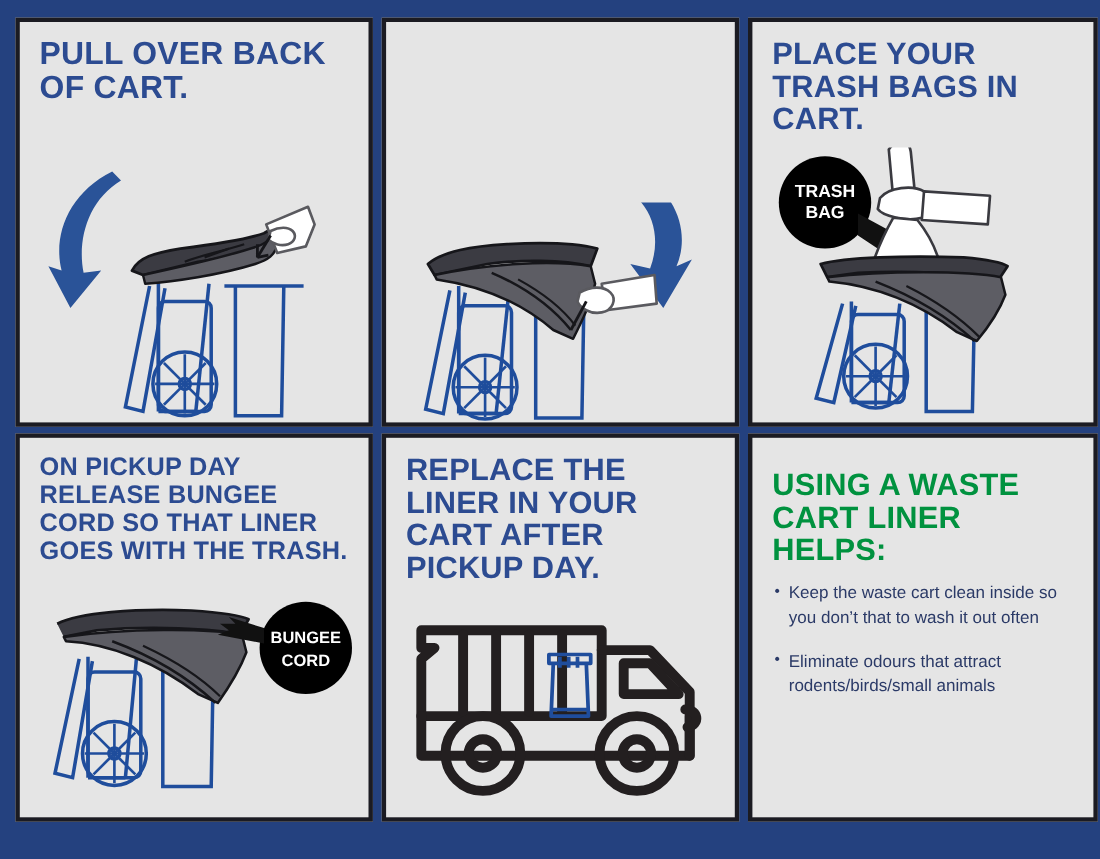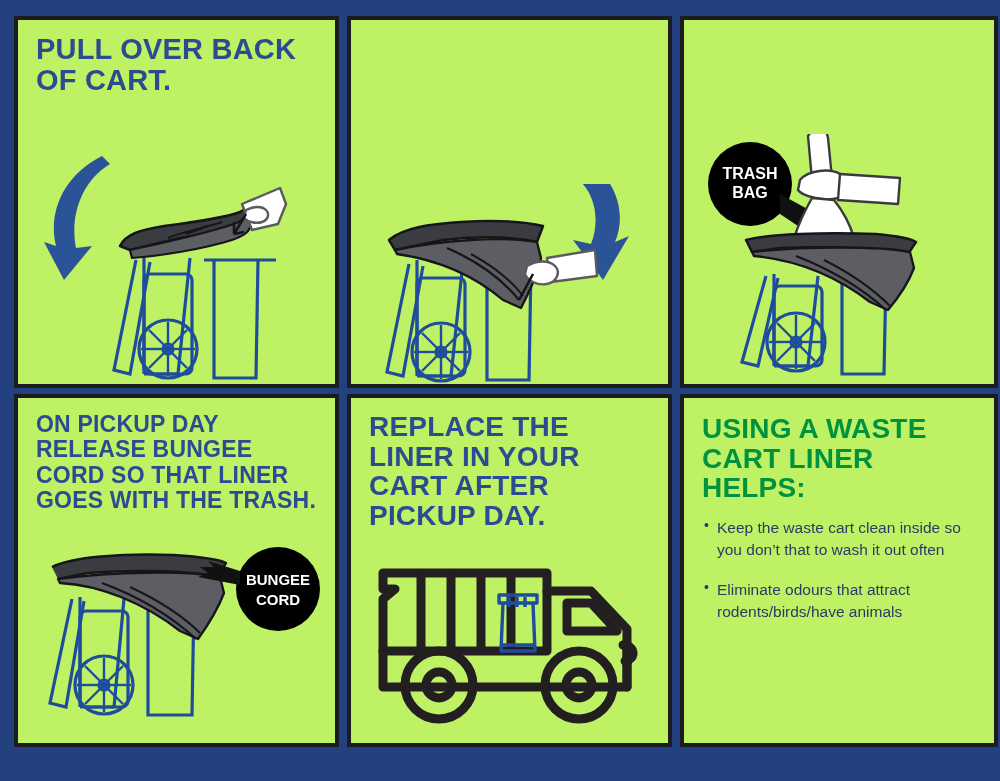--- a/index.html
+++ b/index.html
@@ -28,21 +28,21 @@
     grid-template-columns: 325px 325px 318px;
     grid-template-rows: 372px 353px;
     column-gap: 8px;
     row-gap: 6px;
     width: 100%;
     height: 100%;
   }
 
   .panel {
     position: relative;
-    background: #bef264;
+    background: #e5e5e5;
     border: 4px solid #1b1b22;
     box-sizing: border-box;
     overflow: hidden;
   }
 
   .panel-title {
     font-weight: bold;
     color: #2c4b91;
     letter-spacing: 0.2px;
     line-height: 1.06;
@@ -53,21 +53,21 @@
     font-stretch: condensed;
   }
   .panel-title.green {
     color: #00923f;
   }
   .p1 .panel-title { font-size: 29px; }
   .p2 .panel-title { font-size: 28px; }
   .p3 .panel-title { font-size: 28px; }
   .p4 .panel-title { font-size: 23px; line-height: 1.1; }
   .p5 .panel-title { font-size: 28px; }
-  .p6 .panel-title { font-size: 28px; padding-top: 16px; }
+  .p6 .panel-title { font-size: 28px; padding-top: 28px; }
 
   .art {
     position: absolute;
     left: 0;
     right: 0;
     bottom: 0;
     text-align: right;
   }
 
   .bullets {
@@ -180,20 +180,21 @@
           <g fill="#ffffff" stroke="#5a5a5f" stroke-width="2.4" stroke-linejoin="round">
             <path d="M196 74 L244 66 L246 92 L200 98 Z"></path>
             <path d="M176 82 C186 76 198 76 204 82 C210 88 206 98 196 100 C186 102 176 96 174 90 Z"></path>
           </g>
           <path d="M168 116 L182 90" fill="none" stroke="#16161a" stroke-width="2.6"></path>
         </svg>
       </div>
     </div>
 
     <div class="panel p3">
+      <h2 class="panel-title">PLACE YOUR TRASH BAGS IN CART.</h2>
       <div class="art">
         <svg width="318" height="250" viewBox="0 0 318 250" aria-hidden="true">
 
           <circle cx="66" cy="50" r="42" fill="#000000"></circle>
           <text x="66" y="45" fill="#ffffff" font-family="Liberation Sans, sans-serif" font-size="16" font-weight="bold" text-anchor="middle">TRASH</text>
           <text x="66" y="64" fill="#ffffff" font-family="Liberation Sans, sans-serif" font-size="16" font-weight="bold" text-anchor="middle">BAG</text>
 
           <path d="M96 60 L140 84 L130 86 L136 94 L122 92 L126 100 L96 80 Z" fill="#111111"></path>
 
           <g fill="#ffffff" stroke="#3a3a40" stroke-width="2.4" stroke-linejoin="round">
@@ -308,18 +309,18 @@
             <path d="M150 112 L184 112"></path>
           </g>
         </svg>
       </div>
     </div>
 
     <div class="panel p6">
       <h2 class="panel-title green">USING A WASTE CART LINER HELPS:</h2>
       <ul class="bullets">
         <li>Keep the waste cart clean inside so you don’t that to wash it out often</li>
-        <li>Eliminate odours that attract rodents/birds/have animals</li>
+        <li>Eliminate odours that attract rodents/birds/small animals</li>
       </ul>
     </div>
 
   </div>
 </div>
 
 </body></html>

